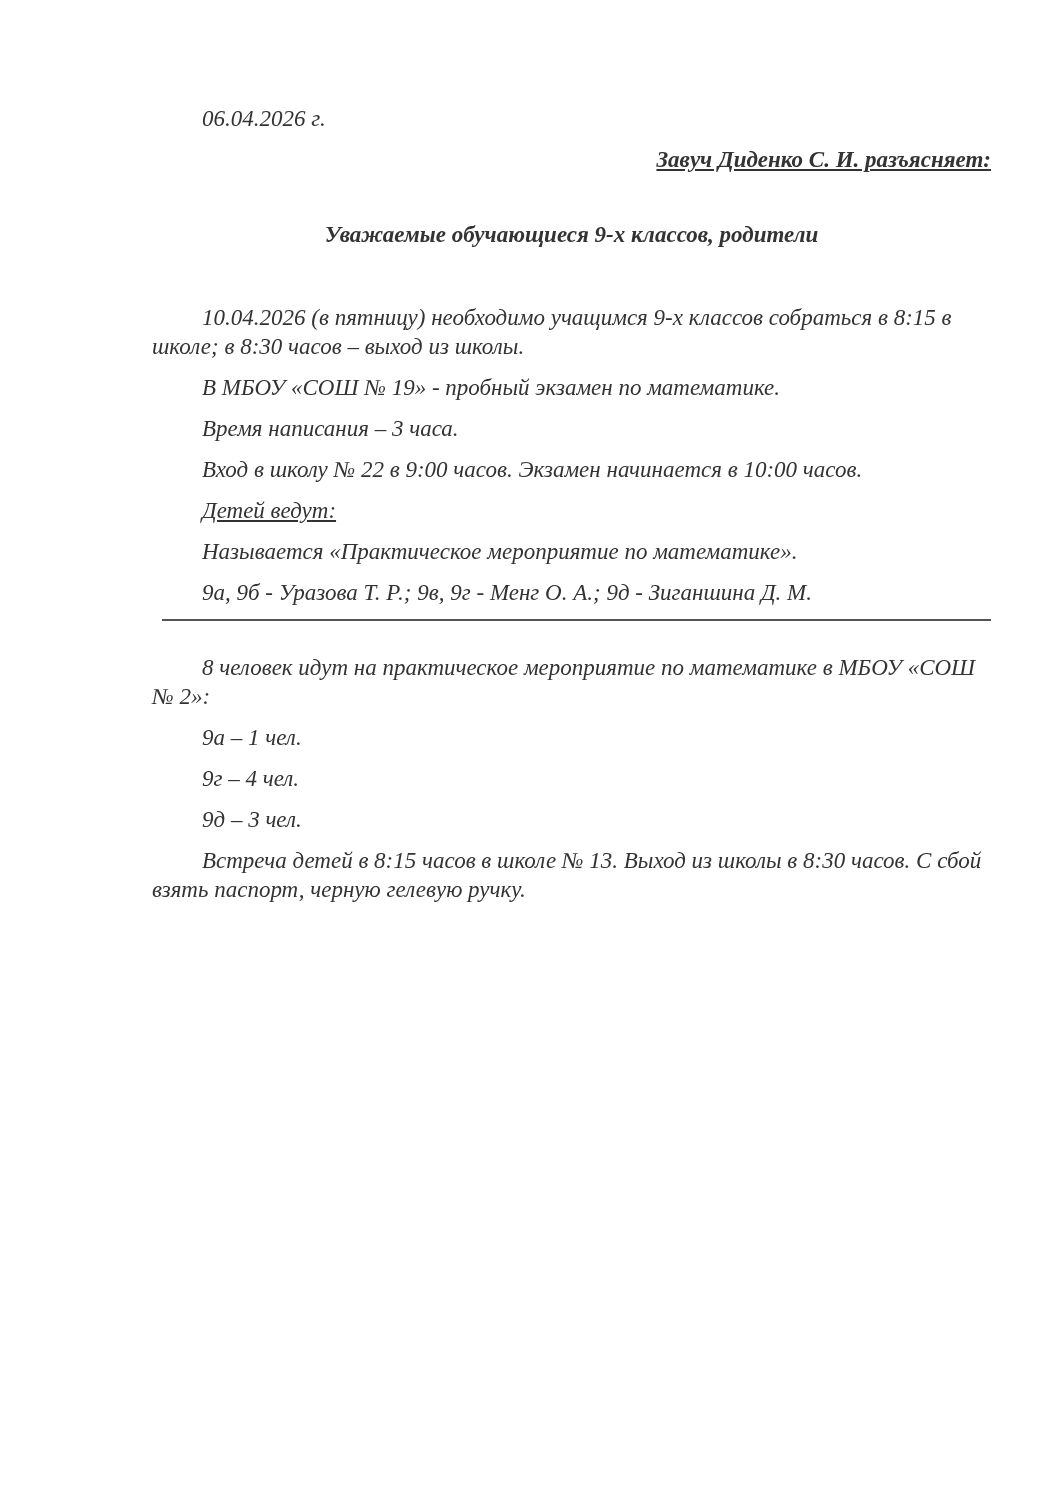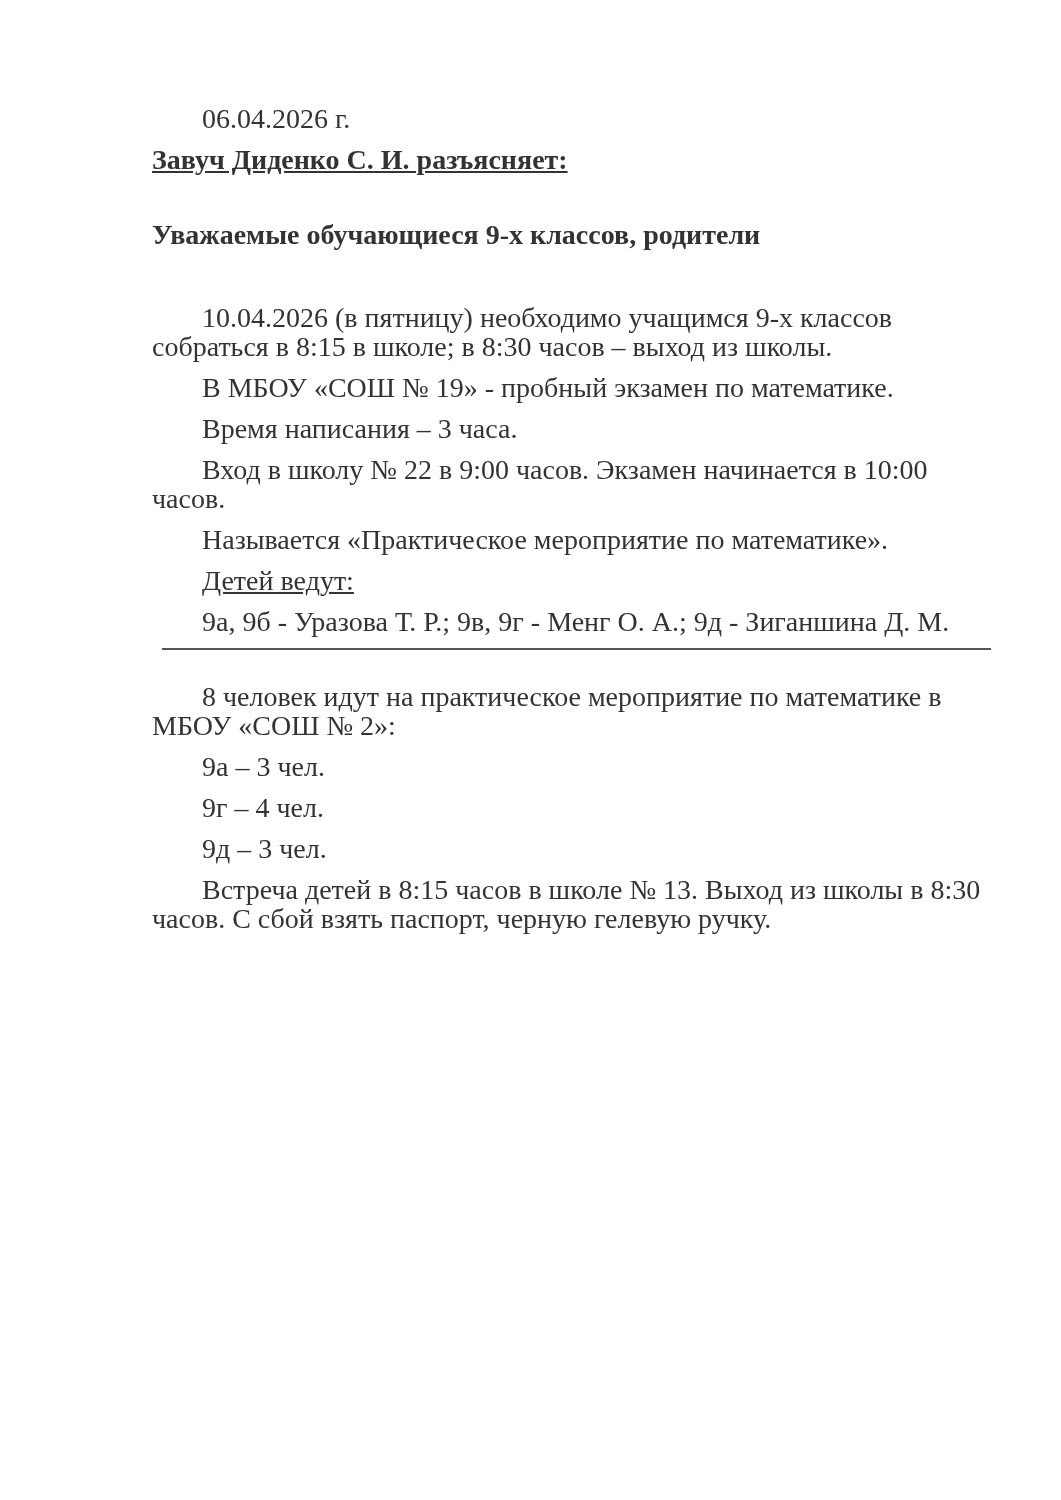--- a/index.html
+++ b/index.html
@@ -13,37 +13,39 @@
     height: 1500px;
     background: #ffffff;
     box-sizing: border-box;
     padding: 104px 70px 0 152px;
     font-family: "Liberation Serif", "DejaVu Serif", serif;
     color: #333333;
     overflow: hidden;
   }
   .page p {
     margin: 0 0 12px 0;
-    font-size: 28px;
+    font-size: 23px;
     line-height: 29px;
     text-indent: 50px;
+    font-style: italic;
   }
   .doc-date {
     text-indent: 0;
     margin-bottom: 9px;
   }
   .doc-title {
-    text-align: left;
+    text-align: right;
     font-weight: bold;
     text-decoration: underline;
     font-size: 24px;
     text-indent: 0 !important;
     margin-bottom: 46px !important;
   }
   .doc-subtitle {
+    text-align: center;
     font-weight: bold;
     font-size: 23px;
     text-indent: 0 !important;
     margin-bottom: 54px !important;
   }
   .u {
     text-decoration: underline;
   }
   .divider {
     border: none;
@@ -65,31 +67,31 @@
 
   <p>10.04.2026 (в пятницу) необходимо учащимся 9-х классов собраться в 8:15 в школе; в 8:30 часов – выход из школы.</p>
 
   <p>В МБОУ «СОШ № 19» - пробный экзамен по математике.</p>
 
   <p>Время написания – 3 часа.</p>
 
 
   <p>Вход в школу № 22 в 9:00 часов. Экзамен начинается в 10:00 часов.</p>
 
+  <p><span class="u">Детей ведут:</span></p>
+
   <p>Называется «Практическое мероприятие по математике».</p>
-
-  <p><span class="u">Детей ведут:</span></p>
 
   <p>9а, 9б - Уразова Т. Р.; 9в, 9г - Менг О. А.; 9д - Зиганшина Д. М.</p>
 
   <hr class="divider">
 
   <p>8 человек идут на практическое мероприятие по математике в МБОУ «СОШ № 2»:</p>
 
-  <p>9а – 3 чел.</p>
+  <p>9а – 1 чел.</p>
 
   <p>9г – 4 чел.</p>
 
   <p>9д – 3 чел.</p>
 
   <p>Встреча детей в 8:15 часов в школе № 13. Выход из школы в 8:30 часов. С сбой взять паспорт, черную гелевую ручку.</p>
 
 
 </div>
 

